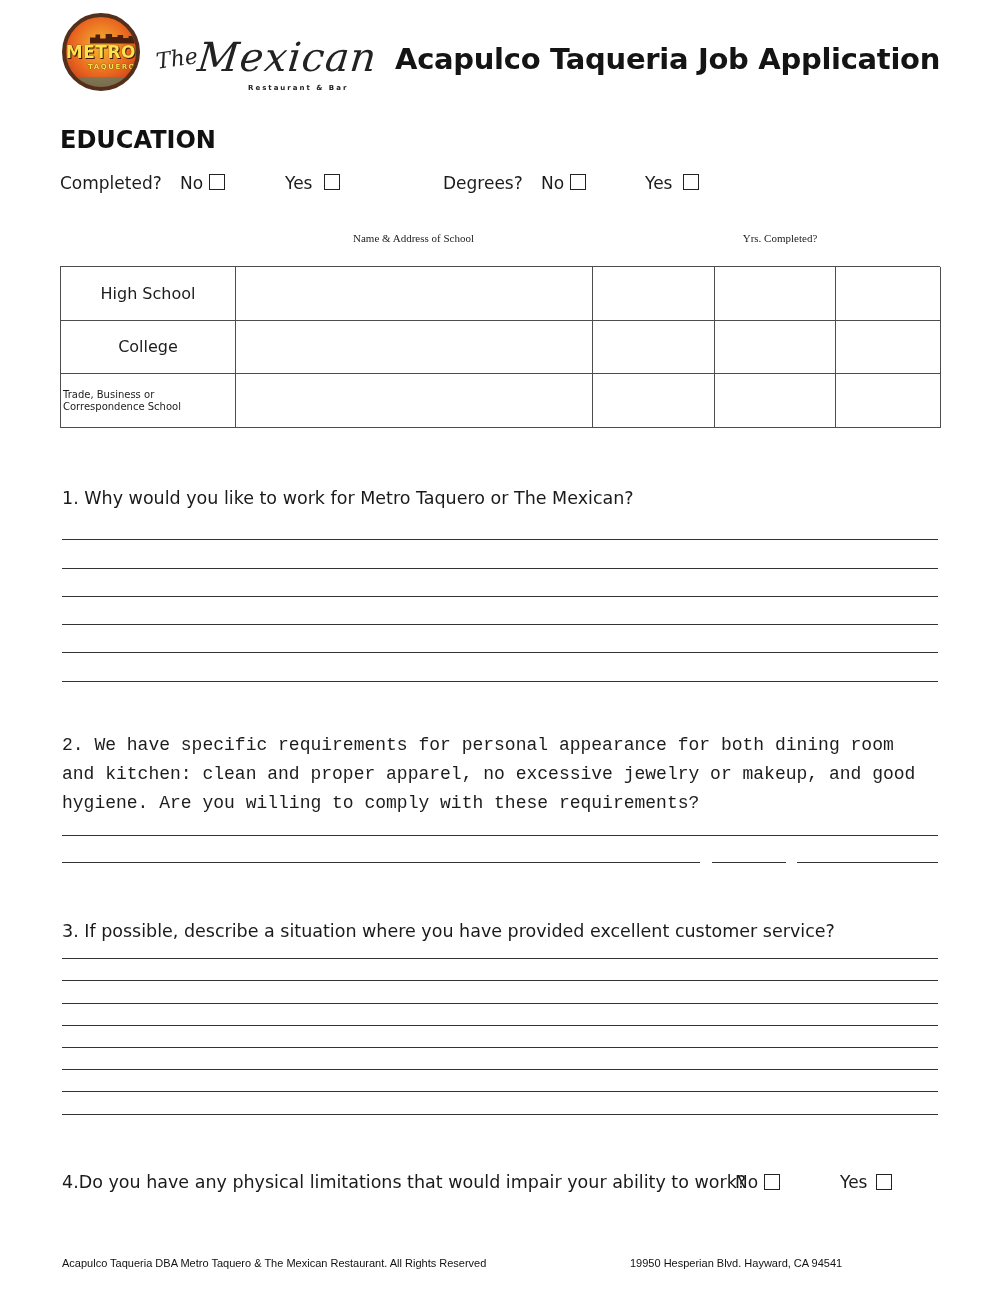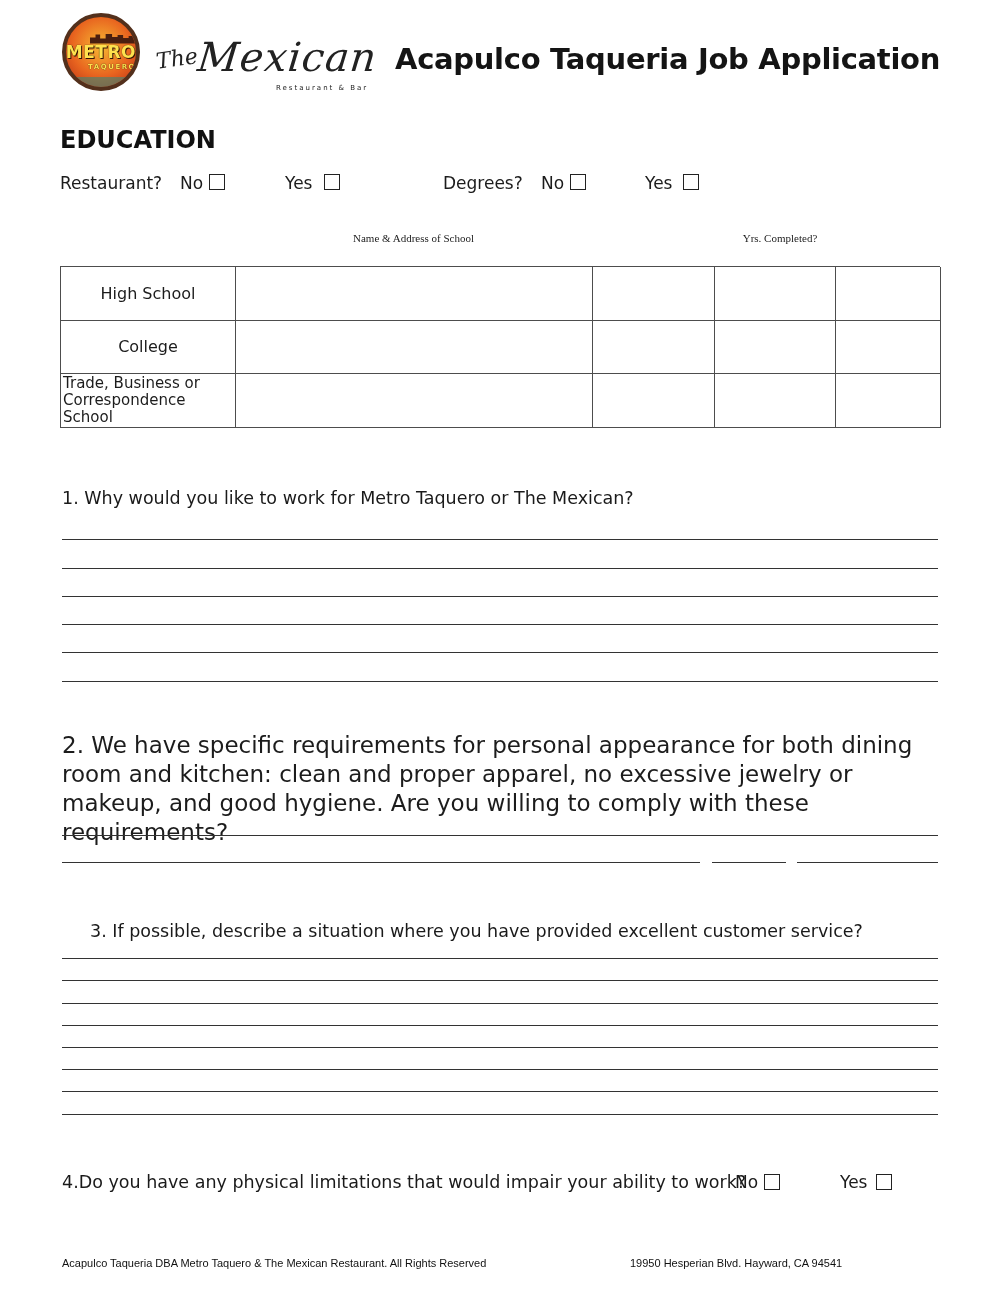--- a/index.html
+++ b/index.html
@@ -47,22 +47,22 @@
     font-family: "DejaVu Serif", serif; font-style: italic; font-size: 22px;
     transform: rotate(-8deg);
   }
   .mex-word {
     position: absolute; left: 42px; top: 0;
     font-family: "DejaVu Serif", serif; font-style: italic; font-size: 40px;
     letter-spacing: 1px; transform: skewX(-6deg);
     font-weight: 300;
   }
   .mex-sub {
-    position: absolute; left: 120px; top: 50px;
-    font-size: 7px; letter-spacing: 2px; font-weight: normal; white-space: nowrap;
+    position: absolute; left: 92px; top: 50px;
+    font-size: 7px; letter-spacing: 2px; font-weight: bold; white-space: nowrap;
   }
 
   .doc-title {
     position: absolute; top: 42px; right: 60px;
     font-size: 29px; font-weight: bold; color: #141414; letter-spacing: -0.3px;
     white-space: nowrap;
   }
 
   
   .section-heading {
@@ -82,31 +82,31 @@
     display: grid;
     grid-template-columns: 175px 357px 122px 121px 105px;
     grid-template-rows: 1fr 1fr 1fr;
     border-top: 1px solid #4d4d4d; border-left: 1px solid #4d4d4d;
   }
   .edu-cell { border-right: 1px solid #4d4d4d; border-bottom: 1px solid #4d4d4d; }
   .edu-label {
     display: flex; align-items: center; justify-content: center;
     font-size: 16px; text-align: center; padding: 0 2px;
   }
-  .edu-label.small { font-size: 15px; line-height: 1.15; justify-content: flex-start; text-align: left; }
+  .edu-label.small { font-size: 10px; line-height: 1.15; justify-content: flex-start; text-align: left; }
 
   
   .question { position: absolute; left: 62px; font-size: 17.5px; color: #1a1a1a; }
   .lines { position: absolute; left: 62px; width: 876px; }
   .ln { border-bottom: 1.4px solid #333; }
   .lines-q1 { top: 512px; } .lines-q1 .ln { height: 28.3px; }
   .lines-q3 { top: 937px; } .lines-q3 .ln { height: 22.2px; }
   .seg { position: absolute; height: 25px; border-bottom: 1.4px solid #333; }
 
-  .q2-para { position: absolute; left: 62px; top: 731px; width: 856px; font-size: 23px; line-height: 29px; white-space: normal; }
+  .q2-para { position: absolute; left: 62px; top: 731px; width: 856px; font-size: 18px; line-height: 29px; white-space: normal; font-family: Liberation Mono, monospace; }
 
   
   .footer-text {
     position: absolute; top: 1257px;
     font-family: "Liberation Sans", sans-serif; font-size: 11px; color: #111;
     white-space: nowrap;
   }
 </style>
 </head>
 <body>
@@ -122,21 +122,21 @@
   <div class="mexican-logo">
     <span class="mex-the">The</span>
     <span class="mex-word">Mexican</span>
     <span class="mex-sub">Restaurant &amp; Bar</span>
   </div>
 
   <div class="doc-title">Acapulco Taqueria Job Application</div>
 
   <div class="section-heading">EDUCATION</div>
 
-  <span class="txt" style="left:60px; top:173px;">Restaurant?</span>
+  <span class="txt" style="left:60px; top:173px;">Completed?</span>
   <span class="txt" style="left:180px; top:173px;">No</span>
   <span class="cbx" style="left:209px; top:174px;"></span>
   <span class="txt" style="left:285px; top:173px;">Yes</span>
   <span class="cbx" style="left:324px; top:174px;"></span>
   <span class="txt" style="left:443px; top:173px;text-align:center;">Degrees?</span>
   <span class="txt" style="left:541px; top:173px;">No</span>
   <span class="cbx" style="left:570px; top:174px;"></span>
   <span class="txt" style="left:645px; top:173px;">Yes</span>
   <span class="cbx" style="left:683px; top:174px;"></span>
 
@@ -172,21 +172,21 @@
     <div class="ln"></div>
     <div class="ln"></div>
   </div>
 
   <div class="q2-para">2. We have specific requirements for personal appearance for both dining room and kitchen: clean and proper apparel, no excessive jewelry or makeup, and good hygiene. Are you willing to comply with these requirements?</div>
   <div class="seg" style="left:62px; top:811px; width:876px;"></div>
   <div class="seg" style="left:62px; top:838px; width:638px;"></div>
   <div class="seg" style="left:712px; top:838px; width:74px;"></div>
   <div class="seg" style="left:797px; top:838px; width:141px;"></div>
 
-  <div class="question" style="top:921px;margin-left:28px;">3. If possible, describe a situation where you have provided excellent customer service?</div>
+  <div class="question" style="top:921px;">3. If possible, describe a situation where you have provided excellent customer service?</div>
   <div class="lines lines-q3">
     <div class="ln"></div>
     <div class="ln"></div>
     <div class="ln"></div>
     <div class="ln"></div>
     <div class="ln"></div>
     <div class="ln"></div>
     <div class="ln"></div>
     <div class="ln"></div>
   </div>

